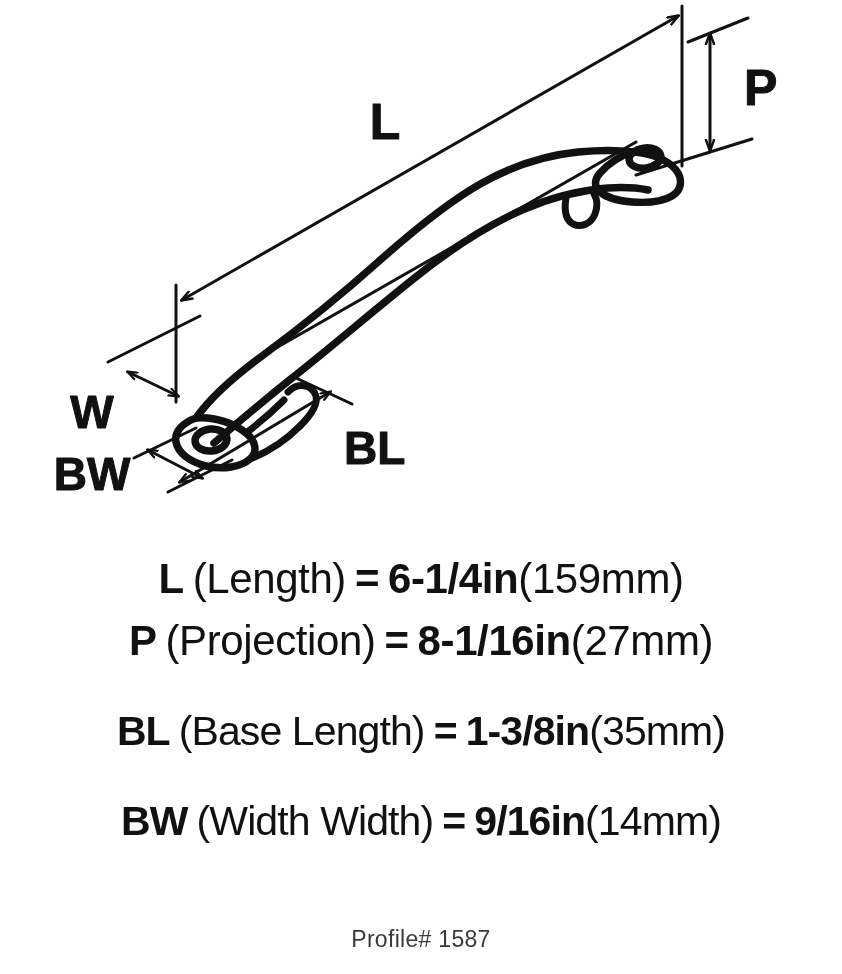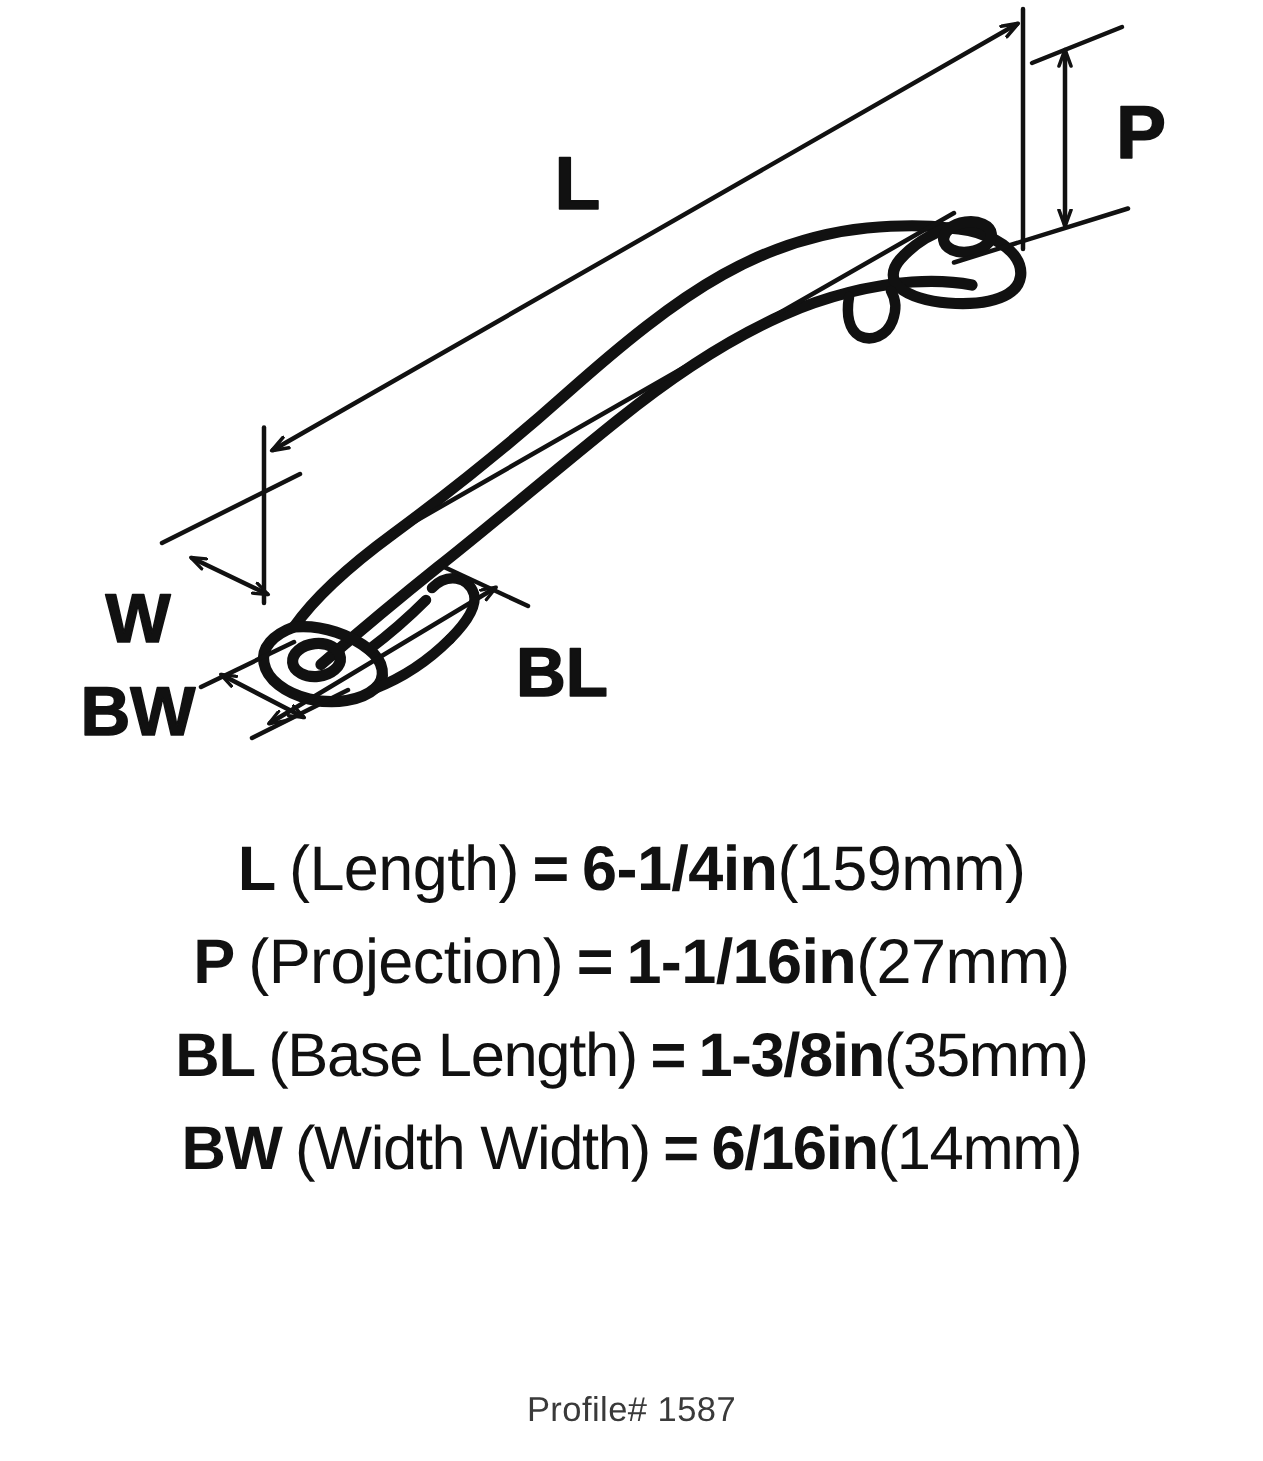--- a/index.html
+++ b/index.html
@@ -56,20 +56,21 @@
     white-space: nowrap;
     line-height: 62px;
     height: 62px;
     font-size: 42px;
     letter-spacing: -0.4px;
   }
   .spec-row.row-bl,
   .spec-row.row-bw {
     font-size: 41px;
     letter-spacing: -0.9px;
+    margin-top: 28px;
   }
   .sym {
     font-weight: bold;
   }
   .desc {
     font-weight: normal;
   }
   .eq {
     font-weight: bold;
   }
@@ -219,26 +220,26 @@
 </div>
 
 <div id="spec-list">
 
   <div class="spec-row row-l">
     <span class="sym">L</span><span class="sp"></span><span class="desc">(Length)</span><span class="sp"></span><span class="eq">=</span><span class="sp"></span><span class="val-in">6-1/4in</span><span class="val-mm">(159mm)</span>
   </div>
 
 
   <div class="spec-row row-p">
-    <span class="sym">P</span><span class="sp"></span><span class="desc">(Projection)</span><span class="sp"></span><span class="eq">=</span><span class="sp"></span><span class="val-in">1-1/16in</span><span class="val-mm">(27mm)</span>
+    <span class="sym">P</span><span class="sp"></span><span class="desc">(Projection)</span><span class="sp"></span><span class="eq">=</span><span class="sp"></span><span class="val-in">8-1/16in</span><span class="val-mm">(27mm)</span>
   </div>
 
   <div class="spec-row row-bl">
     <span class="sym">BL</span><span class="sp"></span><span class="desc">(Base Length)</span><span class="sp"></span><span class="eq">=</span><span class="sp"></span><span class="val-in">1-3/8in</span><span class="val-mm">(35mm)</span>
   </div>
 
   <div class="spec-row row-bw">
-    <span class="sym">BW</span><span class="sp"></span><span class="desc">(Width Width)</span><span class="sp"></span><span class="eq">=</span><span class="sp"></span><span class="val-in">6/16in</span><span class="val-mm">(14mm)</span>
+    <span class="sym">BW</span><span class="sp"></span><span class="desc">(Width Width)</span><span class="sp"></span><span class="eq">=</span><span class="sp"></span><span class="val-in">9/16in</span><span class="val-mm">(14mm)</span>
   </div>
 
 </div>
 
 <div id="profile-footer">Profile# 1587</div>
 
 </body></html>

